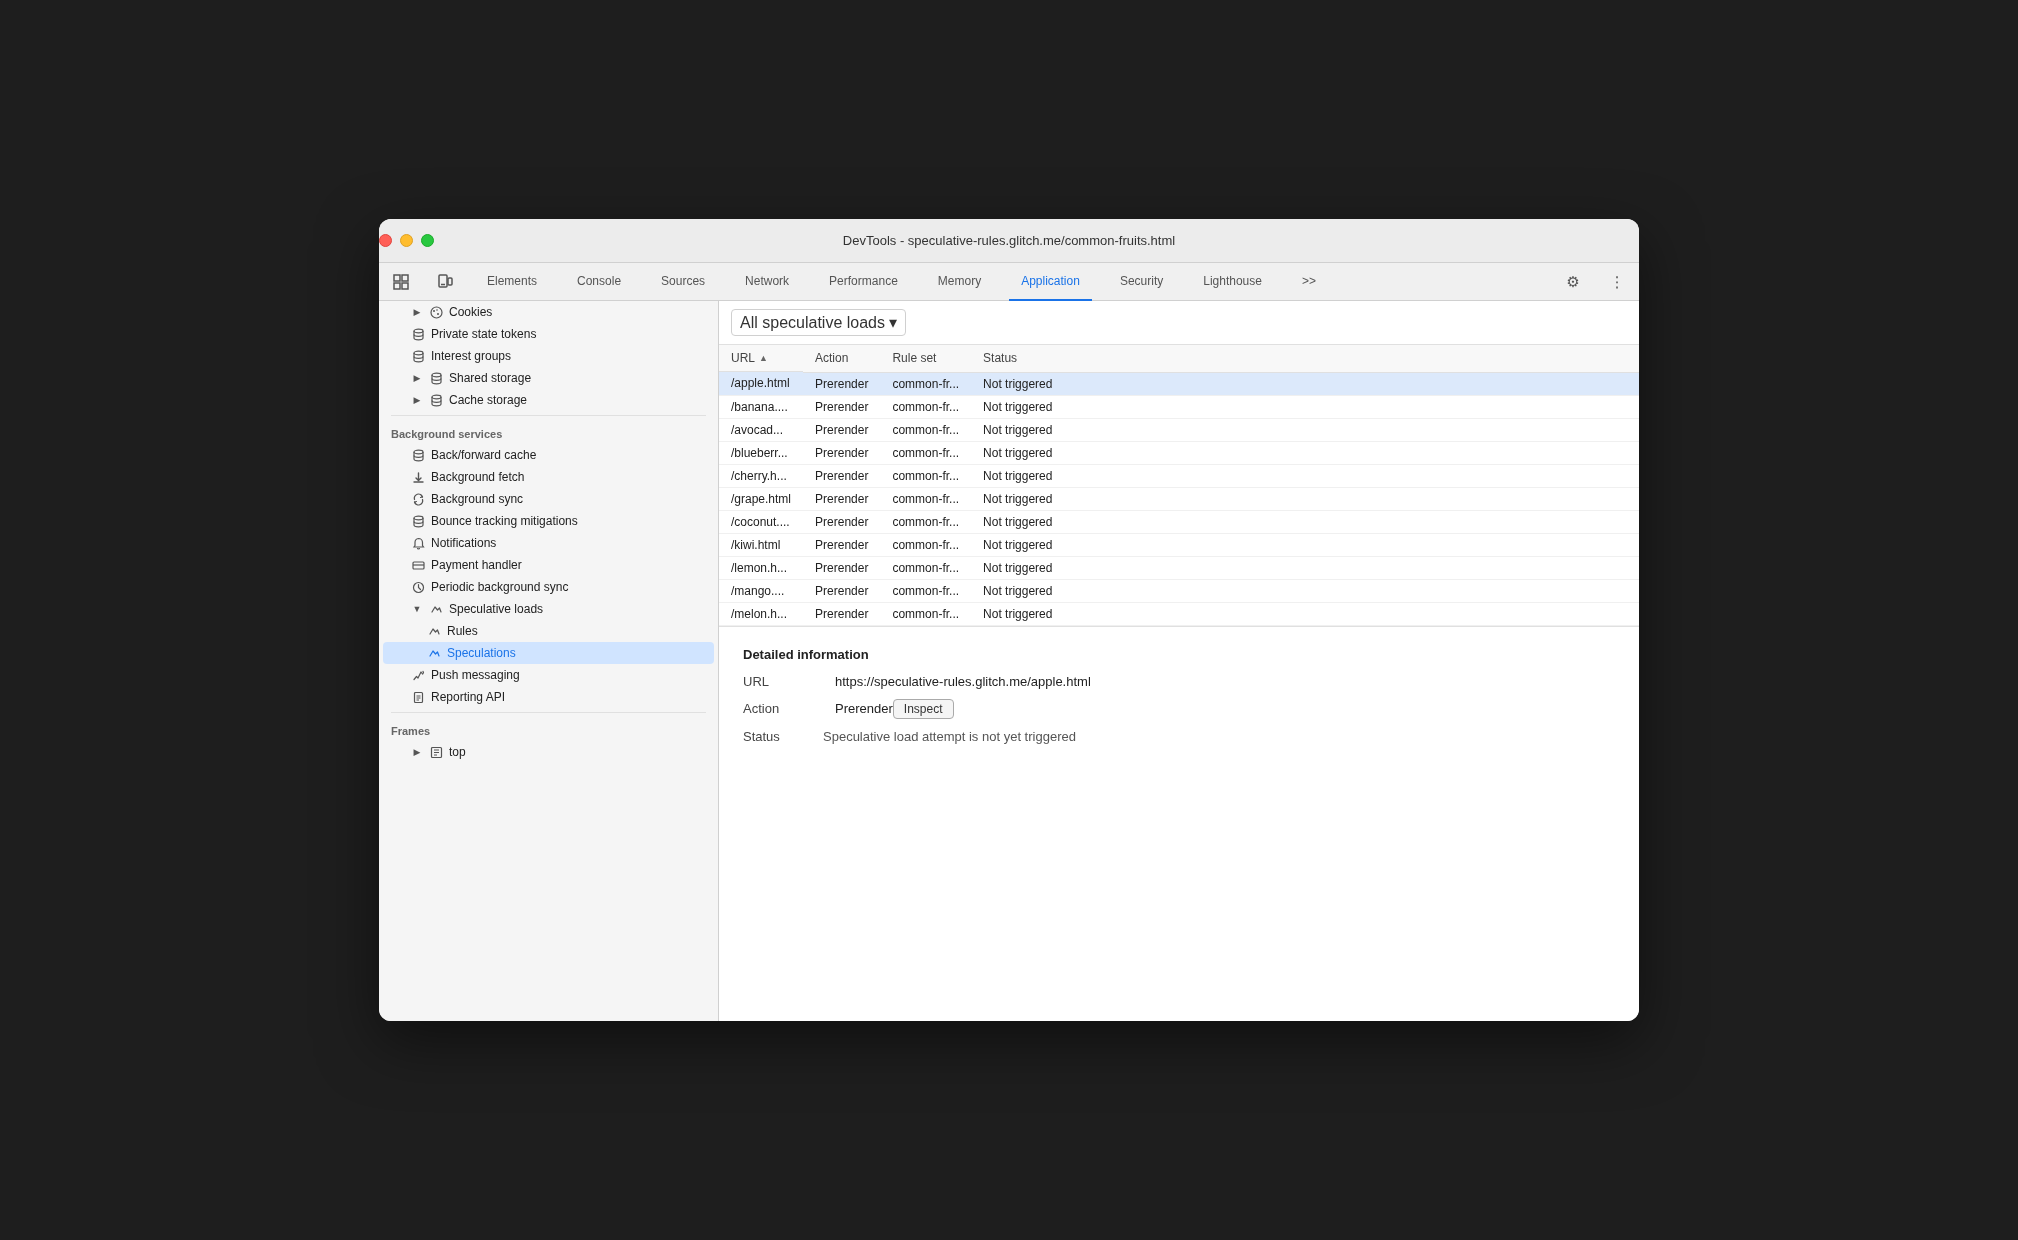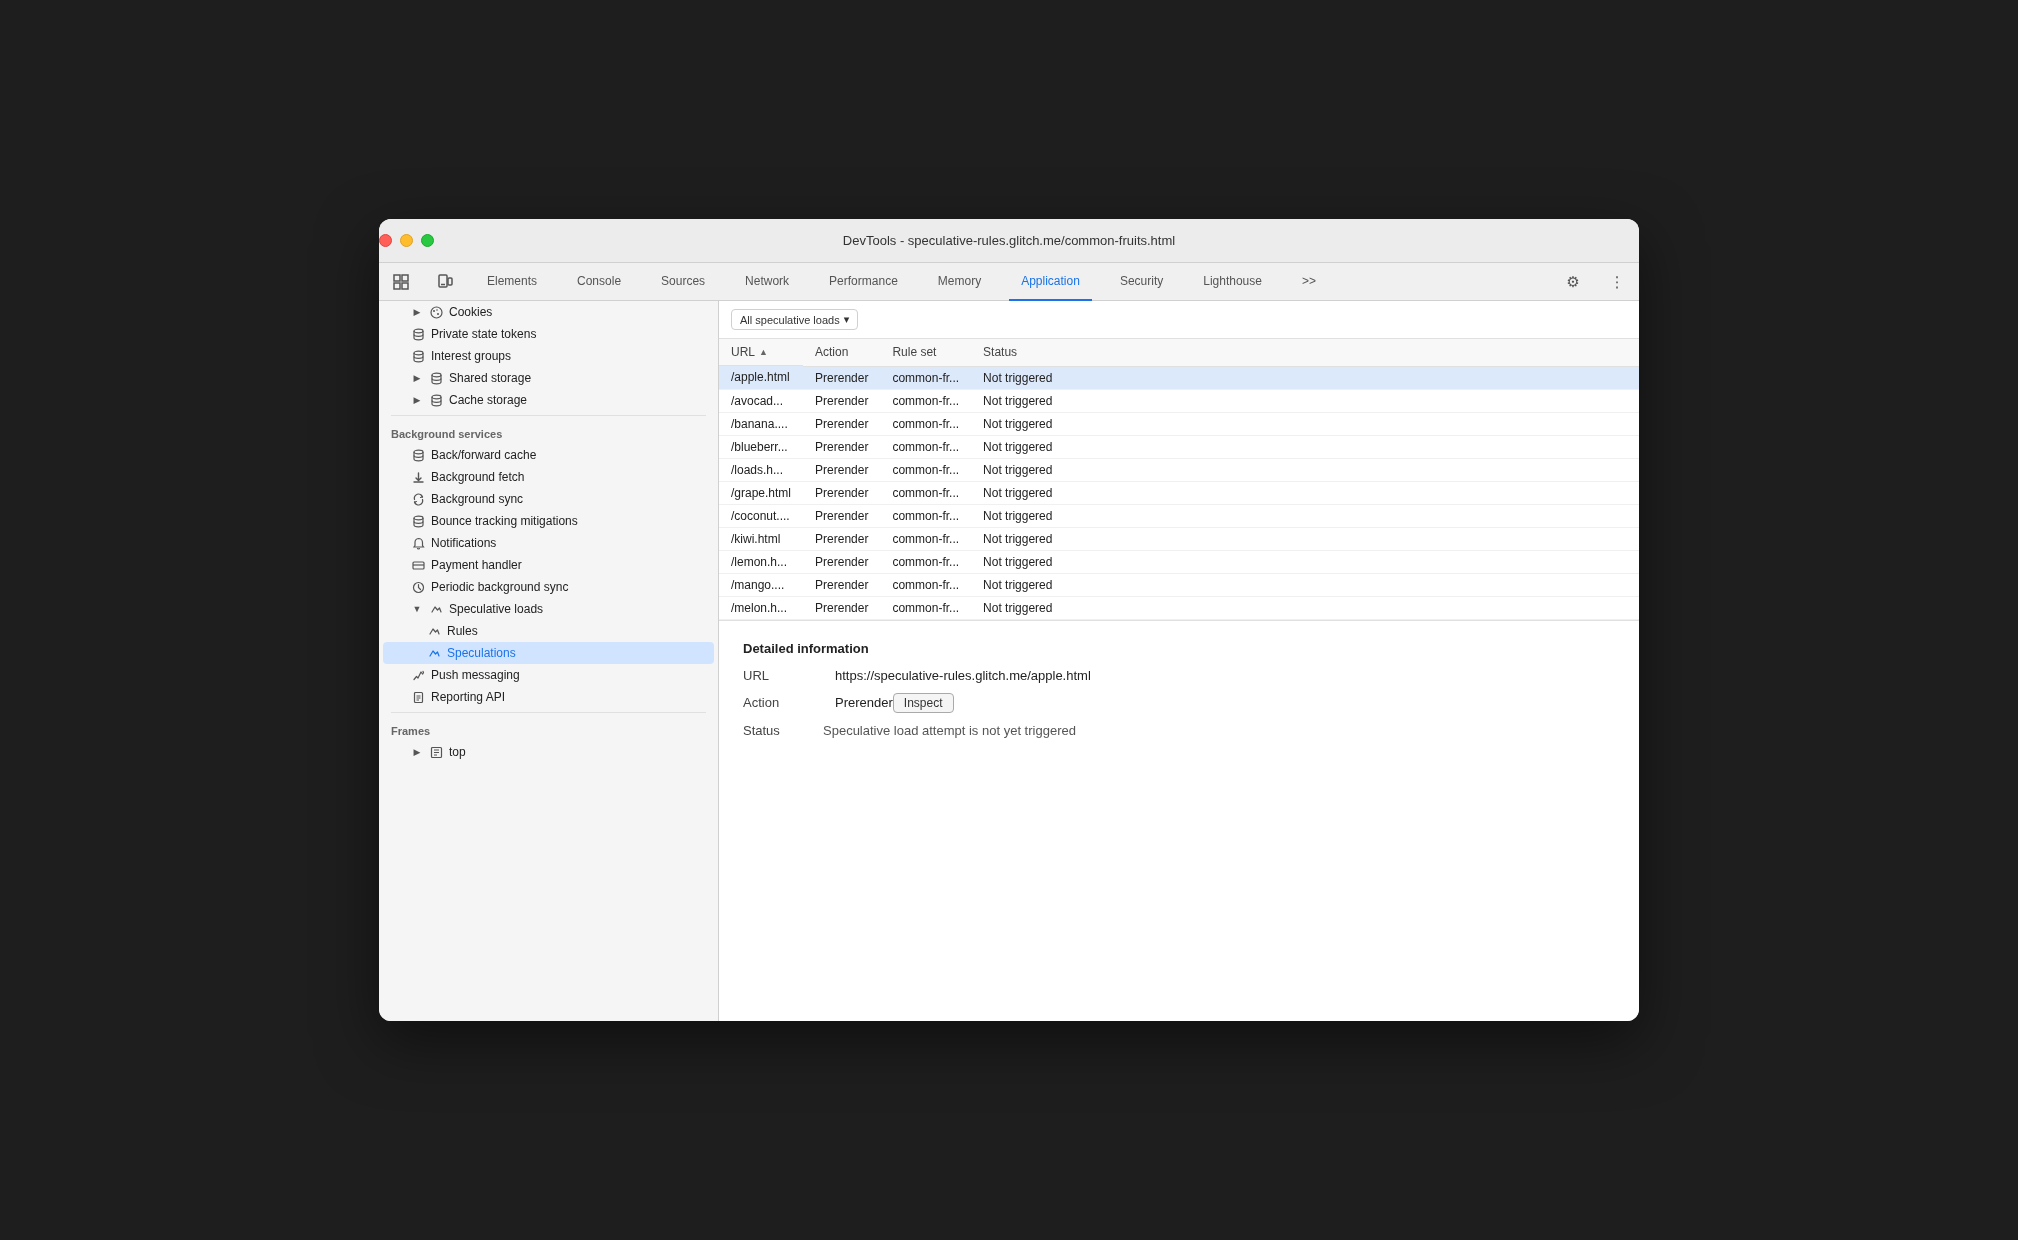--- a/index.html
+++ b/index.html
@@ -159,21 +159,21 @@
       align-items: center;
       gap: 8px;
     }
     .filter-select {
       display: flex;
       align-items: center;
       gap: 4px;
       padding: 3px 8px;
       border: 1px solid #d0d0d0;
       border-radius: 4px;
-      font-size: 11px;
+      font-size: 16px;
       background: #fff;
       cursor: pointer;
       color: #333;
     }
     .table-container {
       overflow: auto;
       flex-shrink: 0;
     }
     .data-table {
       width: 100%;
@@ -550,39 +550,39 @@
             </tr>
           </thead>
           <tbody id="table-body">
           <tr class="selected" style="background: #3b82f6; border-radius: 8px;">
       <td style="background: rgb(220, 233, 251);">/apple.html</td>
       <td style="background: rgb(220, 233, 251);">Prerender</td>
       <td style="background: rgb(220, 233, 251);">common-fr...</td>
       <td style="background: rgb(220, 233, 251);">Not triggered</td>
     </tr>
               <tr>
+      <td>/banana....</td>
+      <td>Prerender</td>
+      <td>common-fr...</td>
+      <td>Not triggered</td>
+    </tr>
+              <tr>
       <td>/avocad...</td>
       <td>Prerender</td>
       <td>common-fr...</td>
       <td>Not triggered</td>
     </tr>
               <tr>
-      <td>/banana....</td>
-      <td>Prerender</td>
-      <td>common-fr...</td>
-      <td>Not triggered</td>
-    </tr>
-              <tr>
       <td>/blueberr...</td>
       <td>Prerender</td>
       <td>common-fr...</td>
       <td>Not triggered</td>
     </tr>
               <tr>
-      <td>/loads.h...</td>
+      <td>/cherry.h...</td>
       <td>Prerender</td>
       <td>common-fr...</td>
       <td>Not triggered</td>
     </tr>
               <tr>
       <td>/grape.html</td>
       <td>Prerender</td>
       <td>common-fr...</td>
       <td>Not triggered</td>
     </tr>

